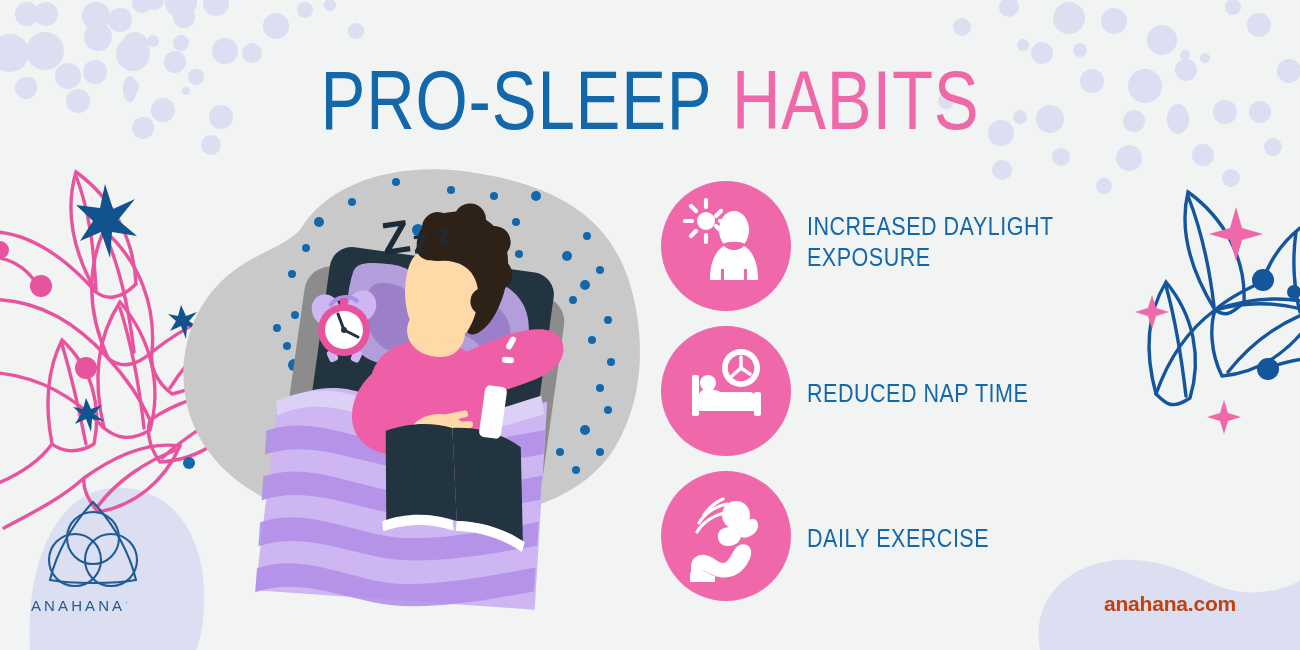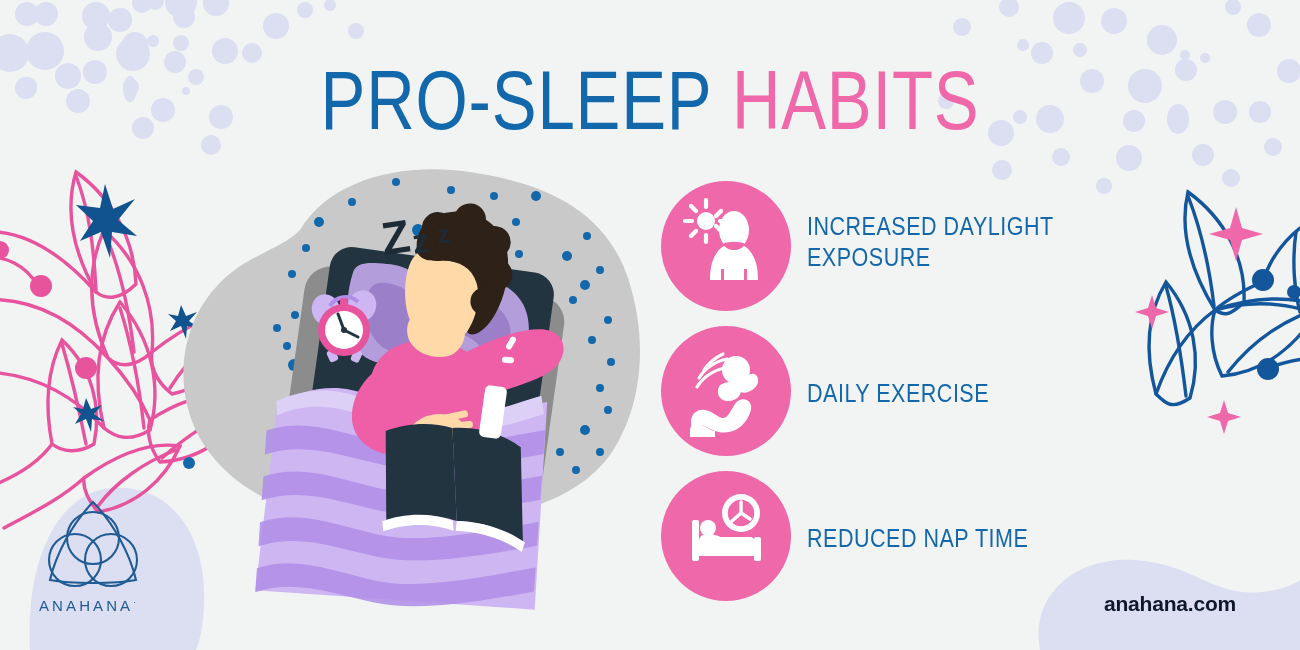--- a/index.html
+++ b/index.html
@@ -50,27 +50,26 @@
   }
   .habit.two .label{top:30px;}
   .habit.one .label{top:52px;}
 
   
   #logo-word{
     position:absolute;left:31px;top:597px;
     font-family:"Liberation Sans","DejaVu Sans",sans-serif;
     font-size:15px;color:#1f5b94;letter-spacing:3.1px;
     font-weight:400;
-    margin-left:8px;
   }
   #logo-word sup{font-size:8px;letter-spacing:0;}
   #site{
     position:absolute;left:1104px;top:592px;
     font-family:"Liberation Sans","DejaVu Sans",sans-serif;
-    font-size:21px;font-weight:bold;color:#0f172a;letter-spacing:-.2px;
+    font-size:21px;font-weight:bold;color:#c2410c;letter-spacing:-.2px;
   }
 </style>
 </head>
 <body>
 
 <div id="stage">
 
   <svg class="layer" viewBox="0 0 1300 650" width="1300" height="650">
     <g fill="#dcdef1">
       <circle cx="45" cy="51" r="19"></circle>
@@ -389,61 +388,61 @@
         </svg>
       </div>
       <div class="label">INCREASED DAYLIGHT
 EXPOSURE</div>
     </div>
 
     <div class="habit one">
       <div class="badge">
         <svg width="130" height="130" viewBox="0 0 130 130">
           <g fill="#ffffff">
-            <circle cx="75" cy="44" r="14"></circle>
-            <path d="M86,50 C92,46 96,48 97,53 C98,59 93,64 87,66 C81,68 76,65 75,60 C74,54 80,53 86,50 Z"></path>
-            <path d="M68,56 C74,54 80,58 80,64 C80,71 74,75 67,75 C60,75 56,70 57,64 C58,58 62,57 68,56 Z"></path>
-            <path d="M30,96 C30,88 36,83 44,84 C52,85 57,92 62,92 C67,92 70,84 74,78
-                     C78,72 86,72 89,77 C92,82 89,89 84,96 C78,104 68,108 58,106
-                     C49,104 44,99 40,99 C36,99 34,102 34,106 L30,106 Z"></path>
-            <path d="M29,104 C29,100 33,97 38,98 C44,99 48,104 54,105 L54,111 L29,111 Z"></path>
-          </g>
-          <g stroke="#ffffff" stroke-width="3.2" fill="none" stroke-linecap="round">
-            <path d="M38,52 C44,42 55,35 66,33"></path>
-            <path d="M36,61 C42,51 53,44 64,42"></path>
-            <path d="M43,44 C48,37 55,31 62,28"></path>
-          </g>
-        </svg>
-      </div>
-      <div class="label">DAILY EXERCISE</div>
-    </div>
-
-    <div class="habit one">
-      <div class="badge">
-        <svg width="130" height="130" viewBox="0 0 130 130">
-          <g fill="#ffffff">
             <circle cx="80" cy="42" r="19"></circle>
             <rect x="31" y="49" width="7" height="41" rx="2"></rect>
             <rect x="93" y="66" width="7" height="24" rx="2"></rect>
             <circle cx="47" cy="57" r="8"></circle>
             <path d="M38,70 C38,65 43,62 49,63 C58,64 62,68 68,68 L68,76 L38,76 Z"></path>
             <rect x="38" y="66" width="56" height="14" rx="5"></rect>
             <rect x="31" y="76" width="69" height="9" rx="4"></rect>
           </g>
           <g>
             <circle cx="80" cy="42" r="15" fill="#ef68a9"></circle>
             <circle cx="80" cy="42" r="15" fill="none" stroke="#ffffff" stroke-width="3.5"></circle>
             <path d="M80,42 L80,31" stroke="#ffffff" stroke-width="3.4" stroke-linecap="round"></path>
             <path d="M80,42 L89,48" stroke="#ffffff" stroke-width="3.4" stroke-linecap="round"></path>
             <path d="M80,42 L71,50" stroke="#ffffff" stroke-width="3.4" stroke-linecap="round"></path>
           </g>
         </svg>
       </div>
       <div class="label">REDUCED NAP TIME</div>
     </div>
+
+    <div class="habit one">
+      <div class="badge">
+        <svg width="130" height="130" viewBox="0 0 130 130">
+          <g fill="#ffffff">
+            <circle cx="75" cy="44" r="14"></circle>
+            <path d="M86,50 C92,46 96,48 97,53 C98,59 93,64 87,66 C81,68 76,65 75,60 C74,54 80,53 86,50 Z"></path>
+            <path d="M68,56 C74,54 80,58 80,64 C80,71 74,75 67,75 C60,75 56,70 57,64 C58,58 62,57 68,56 Z"></path>
+            <path d="M30,96 C30,88 36,83 44,84 C52,85 57,92 62,92 C67,92 70,84 74,78
+                     C78,72 86,72 89,77 C92,82 89,89 84,96 C78,104 68,108 58,106
+                     C49,104 44,99 40,99 C36,99 34,102 34,106 L30,106 Z"></path>
+            <path d="M29,104 C29,100 33,97 38,98 C44,99 48,104 54,105 L54,111 L29,111 Z"></path>
+          </g>
+          <g stroke="#ffffff" stroke-width="3.2" fill="none" stroke-linecap="round">
+            <path d="M38,52 C44,42 55,35 66,33"></path>
+            <path d="M36,61 C42,51 53,44 64,42"></path>
+            <path d="M43,44 C48,37 55,31 62,28"></path>
+          </g>
+        </svg>
+      </div>
+      <div class="label">DAILY EXERCISE</div>
+    </div>
   </div>
 
   <svg style="position:absolute;left:44px;top:494px;" width="98" height="96" viewBox="0 0 98 96">
     <g fill="none" stroke="#1f5b94" stroke-width="2.1">
       <path d="M49,8 C70,30 86,60 92,86 C72,90 26,90 6,86 C12,60 28,30 49,8 Z"></path>
       <circle cx="49" cy="44" r="26"></circle>
       <circle cx="31" cy="66" r="26"></circle>
       <circle cx="67" cy="66" r="26"></circle>
     </g>
   </svg>

